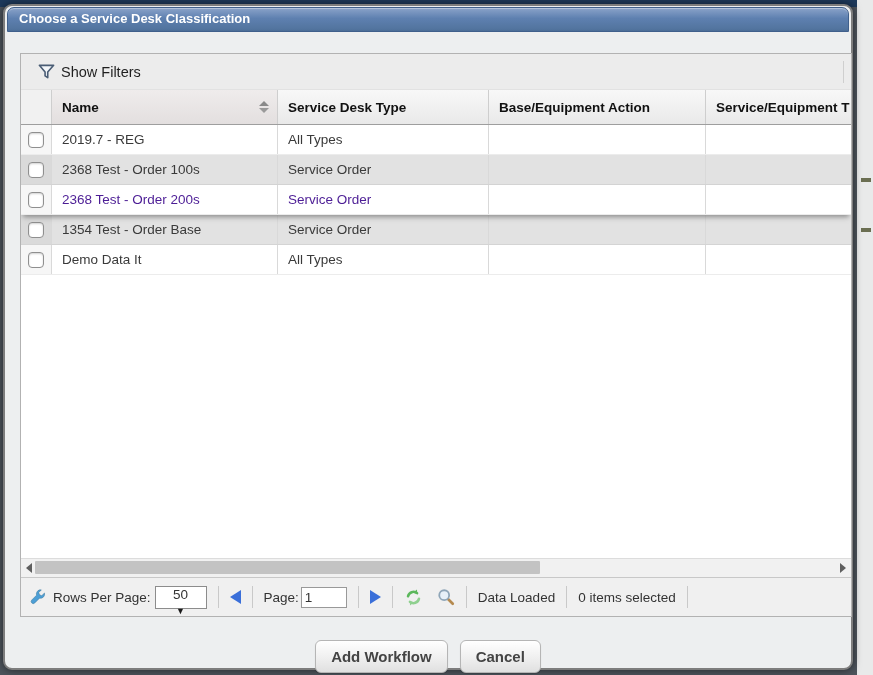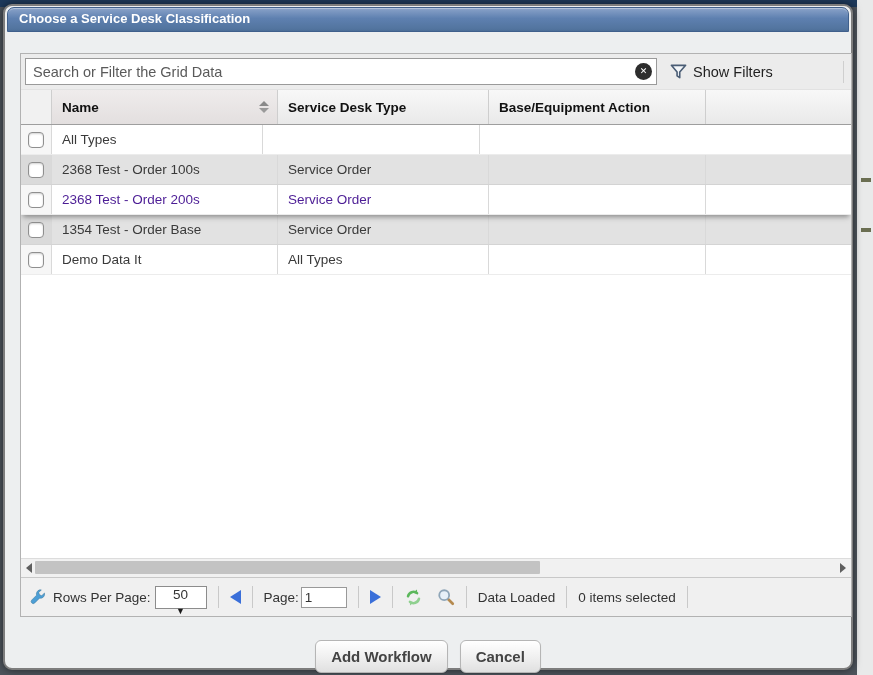--- a/index.html
+++ b/index.html
@@ -103,24 +103,20 @@
 </div>
 
 <div class="modal">
   <div class="titlebar">
     <span>Choose a Service Desk Classification</span>
   </div>
 
   <div class="panel">
 
     <div class="toolbar">
-      <div class="search-wrap">
-        <input type="text" placeholder="Search or Filter the Grid Data" style="">
-        <div class="clear-btn"></div>
-      </div>
       <span class="funnel">
         <svg viewBox="0 0 20 20" width="19" height="19">
           <path d="M2.5 3.5 h15 l-6.2 7 v6 l-2.8-1.9 v-4.1 z" fill="#f4f7fa" stroke="#4a5d75" stroke-width="1.7" stroke-linejoin="round"></path>
         </svg>
       </span>
       <span class="show-filters-label">Show Filters</span>
       <div class="tb-spacer"></div>
       <div class="tb-sep"></div>
     </div>
 
@@ -132,28 +128,32 @@
             <span class="up"></span>
             <span class="dn"></span>
           </span>
       </div>
       <div class="hc c2">
         <span>Service Desk Type</span>
       </div>
       <div class="hc c3">
         <span>Base/Equipment Action</span>
       </div>
+      <div class="hc c4">
+        <span>Service/Equipment T</span>
+      </div>
     </div>
 
     <div class="gbody">
 
       <div class="row white">
         <div class="cell c0">
             <span class="checkbox"></span>
           </div>
+        <div class="cell c1">2019.7 - REG</div>
         <div class="cell c2">All Types</div>
         <div class="cell c3"></div>
         <div class="cell c4"></div>
       </div>
 
       <div class="row grey">
         <div class="cell c0">
             <span class="checkbox"></span>
           </div>
         <div class="cell c1">2368 Test - Order 100s</div>

